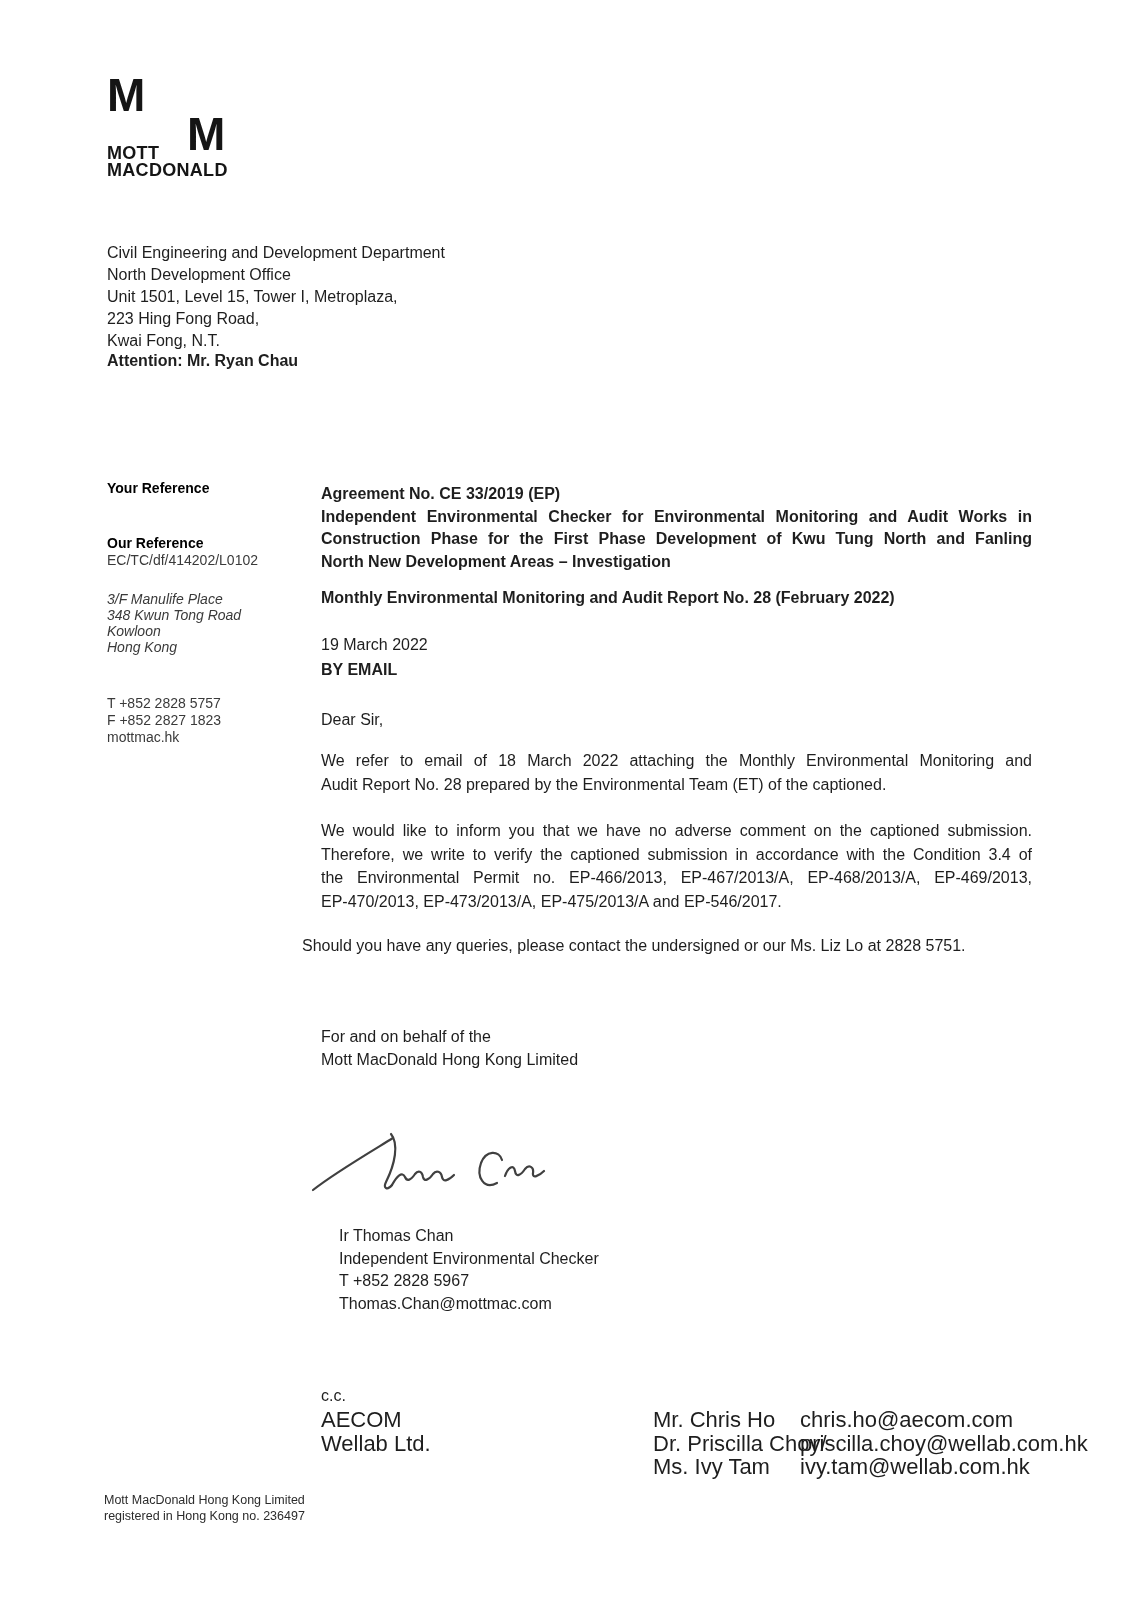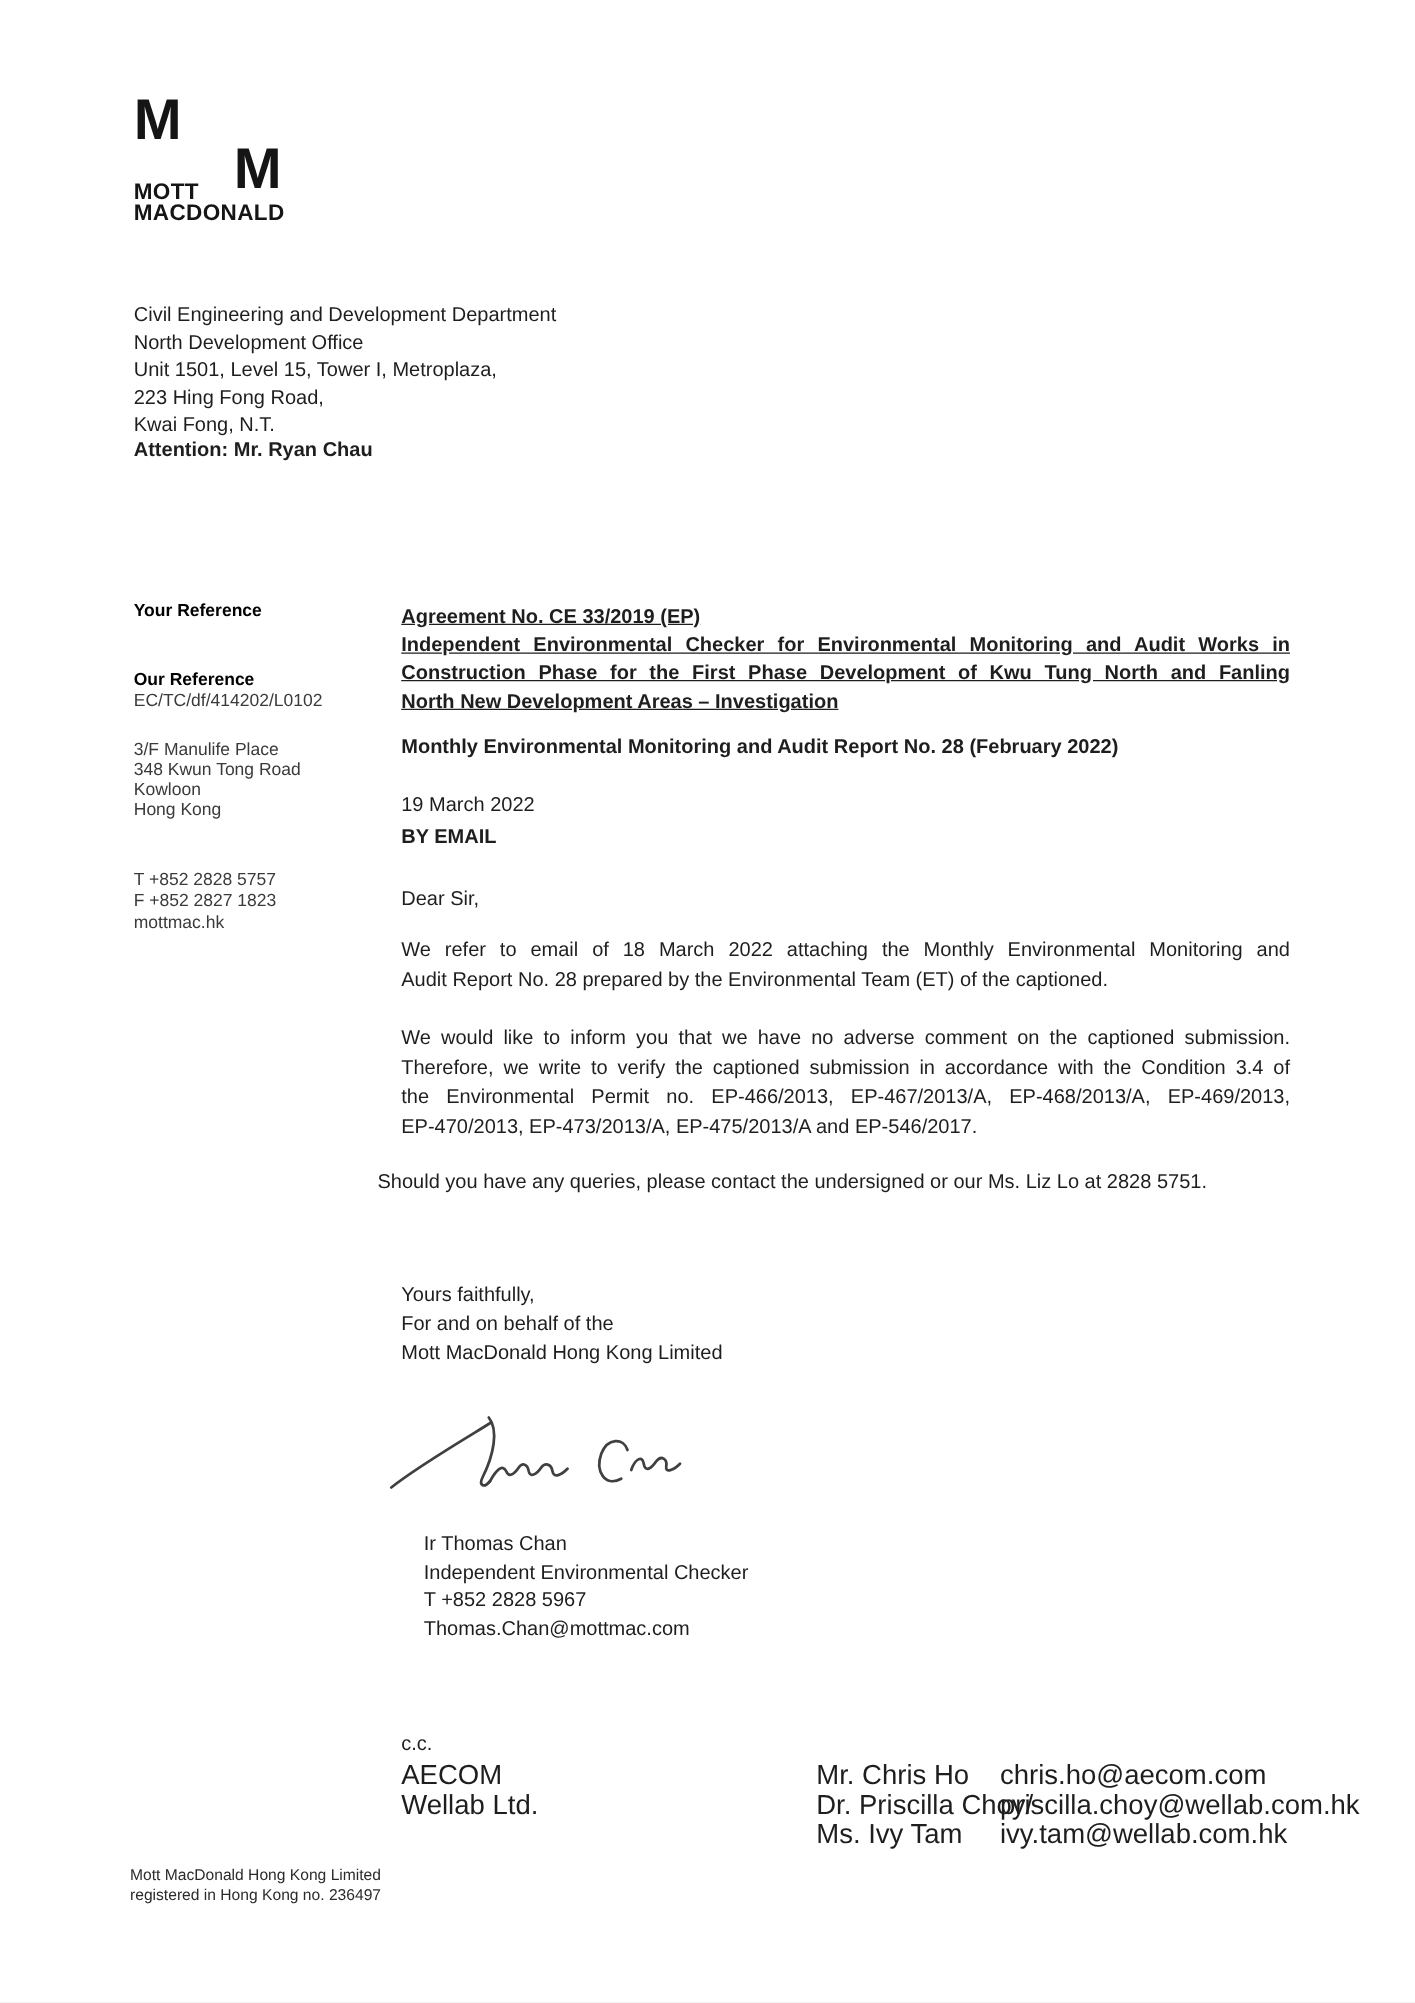--- a/index.html
+++ b/index.html
@@ -62,33 +62,33 @@
     <div class="recipient-line">223 Hing Fong Road,</div>
     <div class="recipient-line">Kwai Fong, N.T.</div>
   </div>
   <div class="abs attention" style="left:107px;top:350px;width:480px;">Attention: Mr. Ryan Chau</div>
 
   <div class="abs side-label" style="left:107px;top:480px;">Your Reference</div>
   <div class="abs" style="left:107px;top:535px;width:200px;">
     <div class="side-label">Our Reference</div>
     <div class="side-text17">EC/TC/df/414202/L0102</div>
   </div>
-  <div class="abs" style="left:107px;top:591px;width:200px;">
+  <div class="abs" style="left:107px;top:591px;width:200px;font-style:italic;">
     <div class="side-text">3/F Manulife Place</div>
     <div class="side-text">348 Kwun Tong Road</div>
     <div class="side-text">Kowloon</div>
     <div class="side-text">Hong Kong</div>
   </div>
   <div class="abs" style="left:107px;top:695px;width:200px;">
     <div class="side-text17">T +852 2828 5757</div>
     <div class="side-text17">F +852 2827 1823</div>
     <div class="side-text17">mottmac.hk</div>
   </div>
 
-  <div class="abs" style="left:321px;top:483px;width:711px;text-decoration:underline;">
+  <div class="abs" style="left:321px;top:483px;width:711px;">
     <div class="subject-line">Agreement No. CE 33/2019 (EP)</div>
     <div class="subject-line jl">Independent Environmental Checker for Environmental Monitoring and Audit Works in</div>
     <div class="subject-line jl">Construction Phase for the First Phase Development of Kwu Tung North and Fanling</div>
     <div class="subject-line">North New Development Areas – Investigation</div>
   </div>
 
   <div class="abs main-col-line b" style="left:321px;top:586px;width:711px;">Monthly Environmental Monitoring and Audit Report No. 28 (February 2022)</div>
 
   <div class="abs main-col-line" style="left:321px;top:633px;">19 March 2022</div>
   <div class="abs main-col-line b" style="left:321px;top:658px;">BY EMAIL</div>
@@ -105,21 +105,20 @@
     <div class="line jl">Therefore, we write to verify the captioned submission in accordance with the Condition 3.4 of</div>
     <div class="line jl">the Environmental Permit no. EP-466/2013, EP-467/2013/A, EP-468/2013/A, EP-469/2013,</div>
     <div class="line">EP-470/2013, EP-473/2013/A, EP-475/2013/A and EP-546/2017.</div>
   </div>
 
   <div class="abs para" style="left:302px;top:934px;width:711px;">
     <div class="line">Should you have any queries, please contact the undersigned or our Ms. Liz Lo at 2828 5751.</div>
   </div>
 
   <div class="abs" style="left:321px;top:1025px;width:500px;">
-    <div class="main-col-line" style="line-height:23px;">Yours faithfully,</div>
     <div class="main-col-line" style="line-height:23px;">For and on behalf of the</div>
     <div class="main-col-line" style="line-height:23px;">Mott MacDonald Hong Kong Limited</div>
   </div>
 
   <div class="abs" style="left:305px;top:1112px;width:250px;height:85px;">
     <svg class="sig-svg" width="250" height="85" viewBox="0 0 250 85" xmlns="http://www.w3.org/2000/svg">
       <g fill="none" stroke="#404040" stroke-width="2.2" stroke-linecap="round" stroke-linejoin="round">
         <path d="M8,78 C28,62 62,42 88,26"></path>
         <path d="M86,22 C94,32 90,52 81,70 C78,76 82,79 87,73"></path>
         <path d="M87,73 C92,64 97,59 100,65 C102,70 106,68 110,62 C113,58 117,59 118,65 C119,70 124,68 128,62 C131,58 136,59 137,65 C138,71 144,68 149,63"></path>

